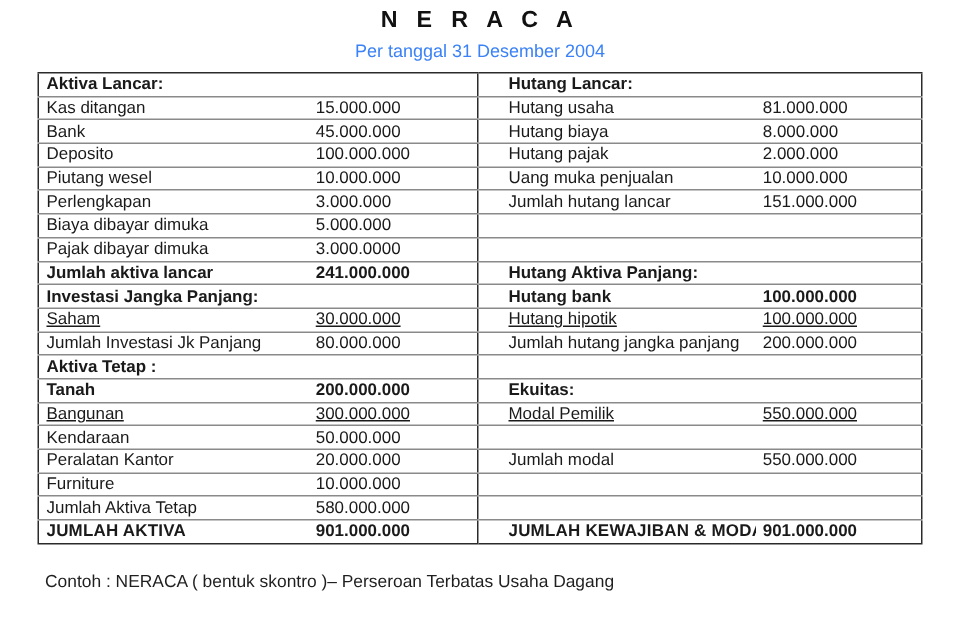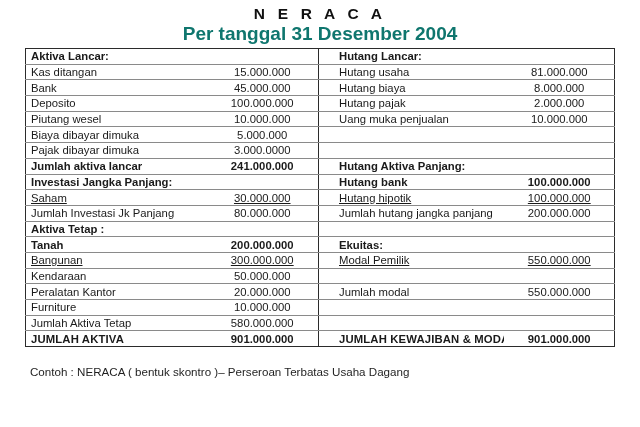--- a/index.html
+++ b/index.html
@@ -29,25 +29,25 @@
     padding-top: 5px;
   }
   .doc-title {
     font-size: 15.5px;
     font-weight: bold;
     letter-spacing: 4.2px;
     line-height: 18px;
     color: #111;
   }
   .doc-subtitle {
-    font-size: 19px;
-    font-weight: bold;
+    font-size: 12px;
+    font-weight: normal;
     line-height: 18px;
     margin-top: 2px;
-    color: #0f766e;
+    color: #3b82f6;
   }
 
   
   .sheet-wrap {
     margin: 5px 26px 0 25px;
   }
   table.sheet {
     border-collapse: collapse;
     table-layout: fixed;
     width: 589px;
@@ -69,21 +69,21 @@
     white-space: nowrap;
     overflow: hidden;
   }
   
   table.sheet td.mid-start {
     border-left: 1.4px solid #2b2b2b;
     padding-left: 20px;
   }
 
   .val {
-    text-align: center;
+    text-align: left;
     padding-right: 7px;
   }
   .lbl {
     text-align: left;
   }
 
   
   tr.section td {
     font-weight: bold;
     border-top: 1.4px solid #2b2b2b;
@@ -159,20 +159,26 @@
             <td class="lbl mid-start">Hutang pajak</td>
             <td class="val">2.000.000</td>
           </tr>
           <tr>
             <td class="lbl">Piutang wesel</td>
             <td class="val">10.000.000</td>
             <td class="lbl mid-start">Uang muka penjualan</td>
             <td class="val">10.000.000</td>
           </tr>
           <tr>
+            <td class="lbl">Perlengkapan</td>
+            <td class="val">3.000.000</td>
+            <td class="lbl mid-start">Jumlah hutang lancar</td>
+            <td class="val">151.000.000</td>
+          </tr>
+          <tr>
             <td class="lbl">Biaya dibayar dimuka</td>
             <td class="val">5.000.000</td>
             <td class="lbl mid-start blank"></td>
             <td class="val blank"></td>
           </tr>
           <tr>
             <td class="lbl">Pajak dibayar dimuka</td>
             <td class="val">3.000.0000</td>
             <td class="lbl mid-start blank"></td>
             <td class="val blank"></td>

